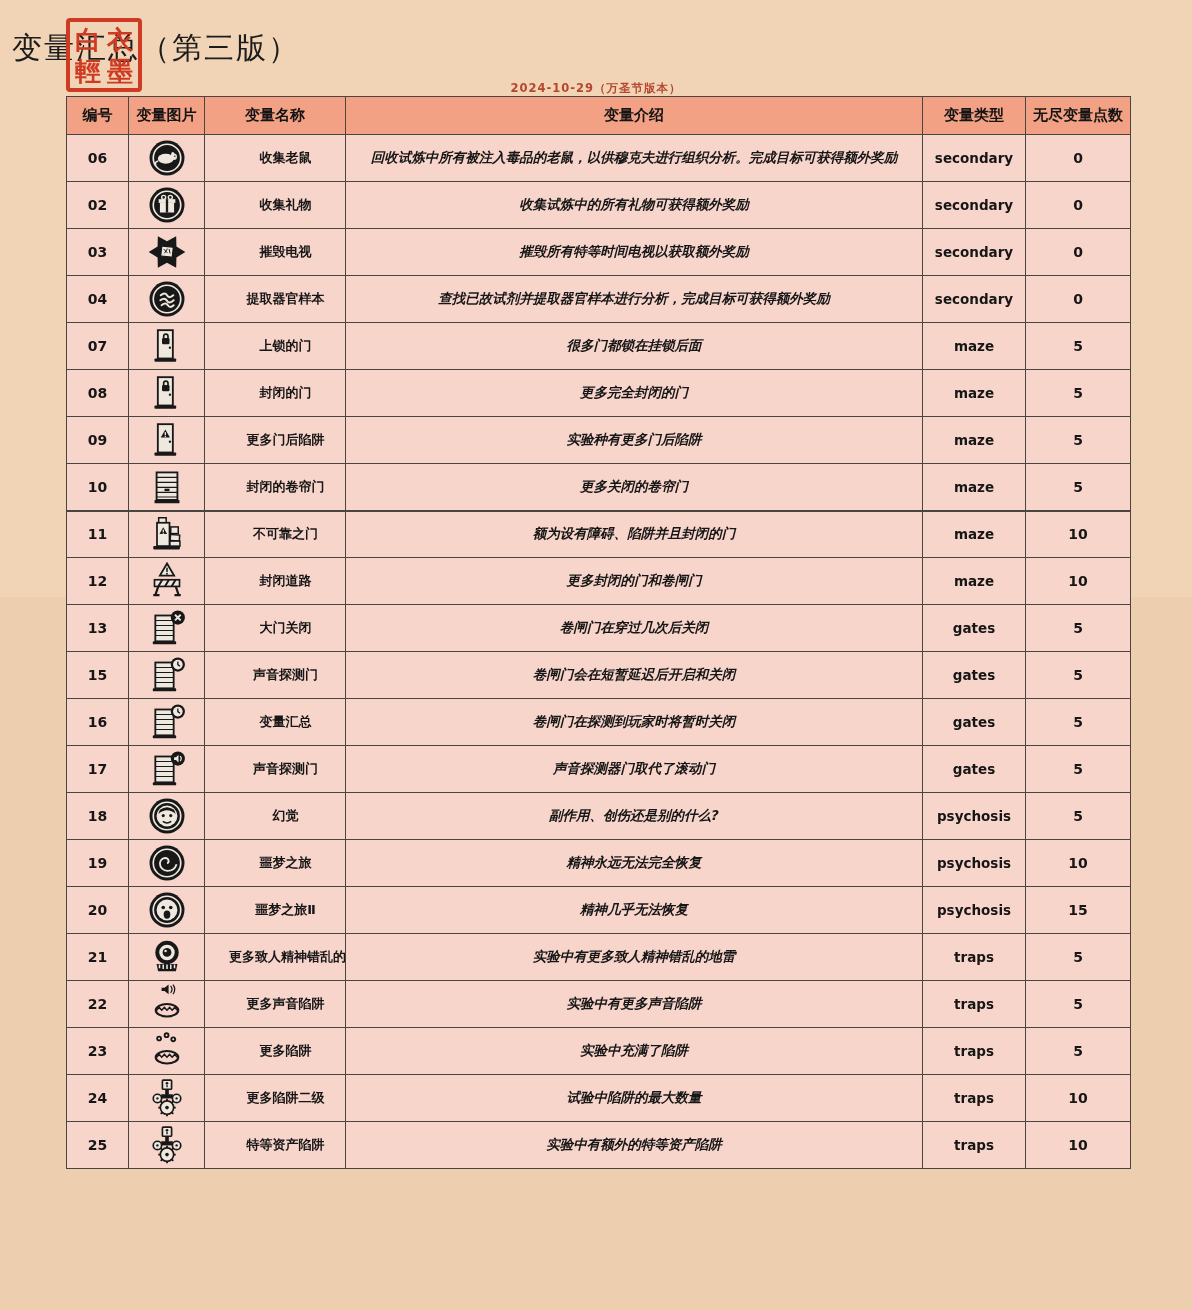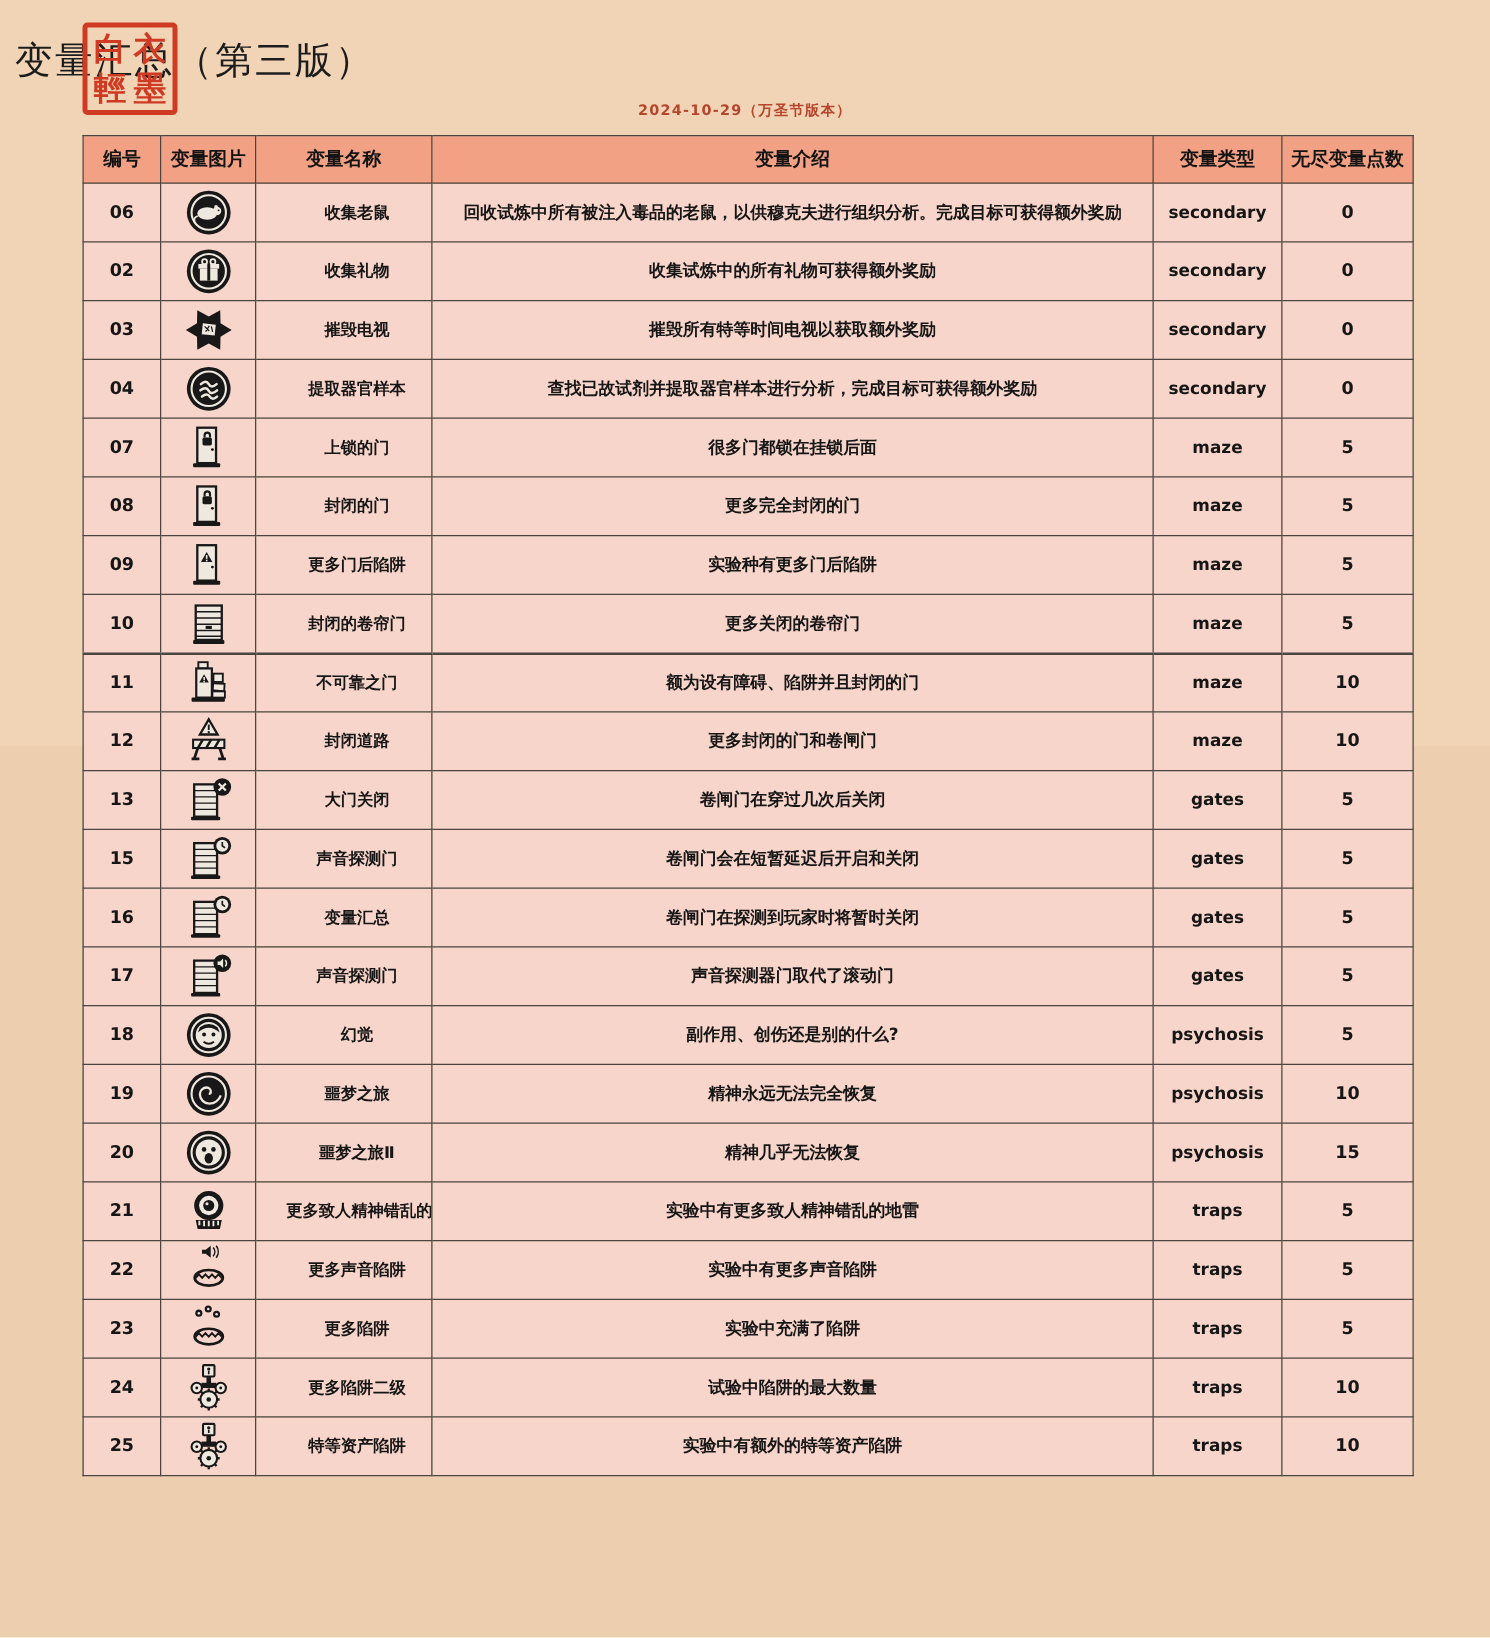--- a/index.html
+++ b/index.html
@@ -18,34 +18,34 @@
   .seal{
     position:absolute; left:66px; top:6px; width:76px; height:74px;
     border:4px solid var(--seal-red); border-radius:4px;
     display:grid; grid-template-columns:1fr 1fr; align-items:center; justify-items:center;
     color:var(--seal-red); font-family:"DejaVu Serif","Liberation Serif",serif;
     font-weight:bold; font-size:26px; line-height:1; padding:2px;
   }
   .page-title{margin:12px; padding-top:16px; text-align:left; font-size:30px; font-weight:normal; letter-spacing:2px;}
   .page-subtitle{margin-top:8px; text-align:center; font-size:11.5px; font-weight:bold; color:var(--subtitle-red); letter-spacing:1px;}
   table.vars{
-    position:absolute; left:66px; top:108px; width:1064px;
+    position:absolute; left:66px; top:96px; width:1064px;
     border-collapse:collapse; table-layout:fixed;
   }
   .vars th{
     height:38px; background:var(--header-bg); border:1px solid var(--border);
     font-size:15px; font-weight:bold; color:#141414; padding:0 2px;
   }
   .vars td{
     height:47px; background:var(--row-bg); border:1px solid var(--border);
     text-align:center; vertical-align:middle; font-weight:bold; color:#161616; padding:0 3px;
   }
   .vars td.c-id{font-size:14px;}
   .vars td.c-name{font-size:13px; white-space:nowrap; overflow:hidden;padding-left:24px;}
-  .vars td.c-desc{font-size:13.5px;}
+  .vars td.c-desc{font-size:13.5px;font-style:italic;}
   .vars td.c-type{font-size:13.5px;}
   .vars td.c-points{font-size:14px;}
   .vars td.c-icon{padding:1px;}
   .icon-wrap{display:flex; align-items:center; justify-content:center;}
   .icon-wrap svg{display:block;}
   tr.seam td{border-top-width:2px;}
 </style>
 </head>
 <body>
 

